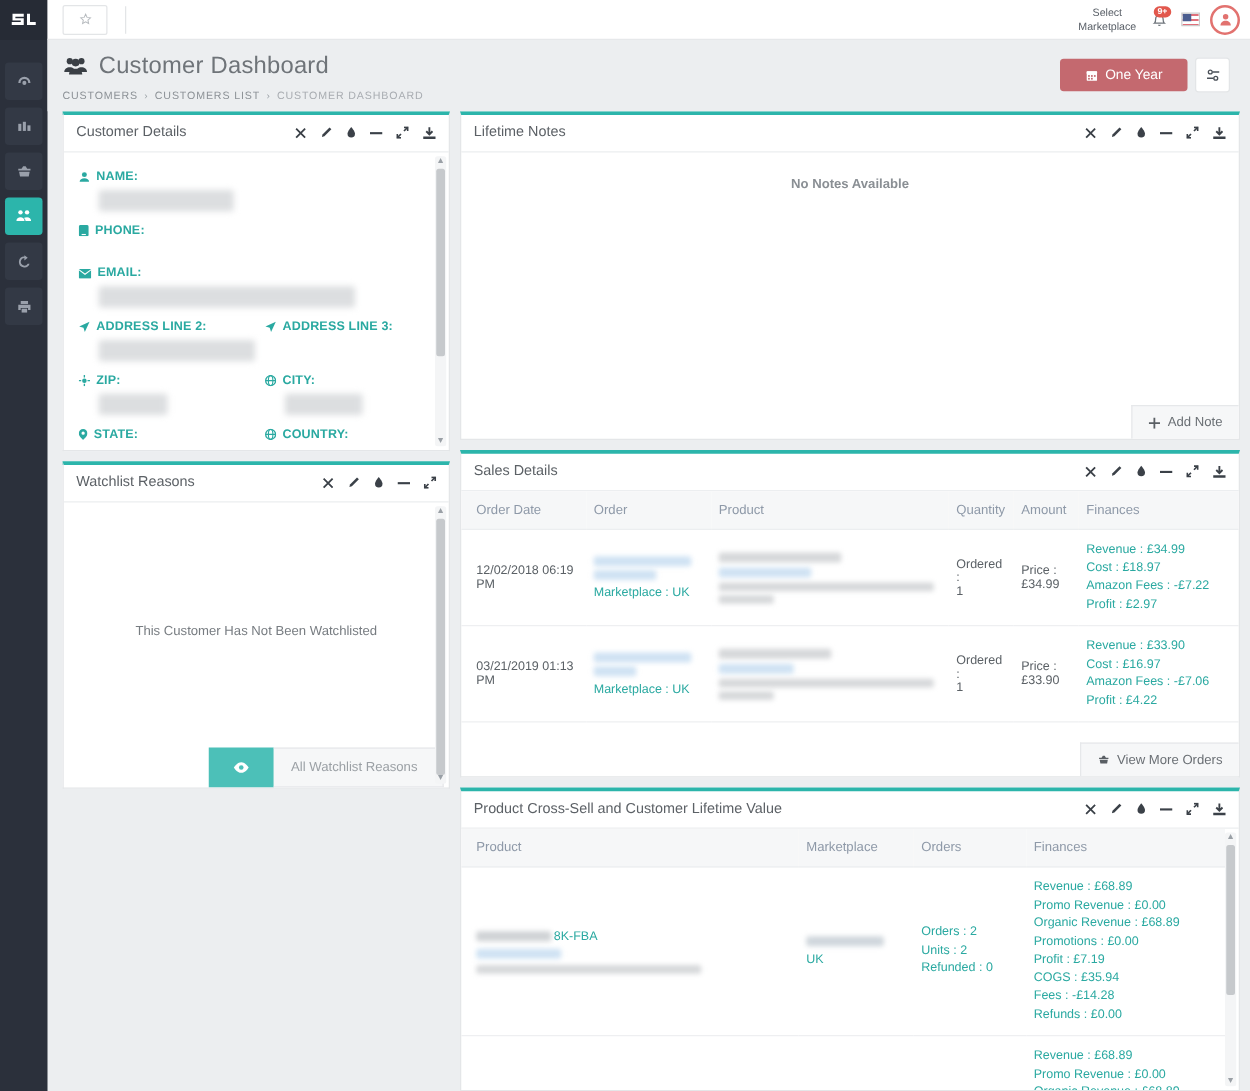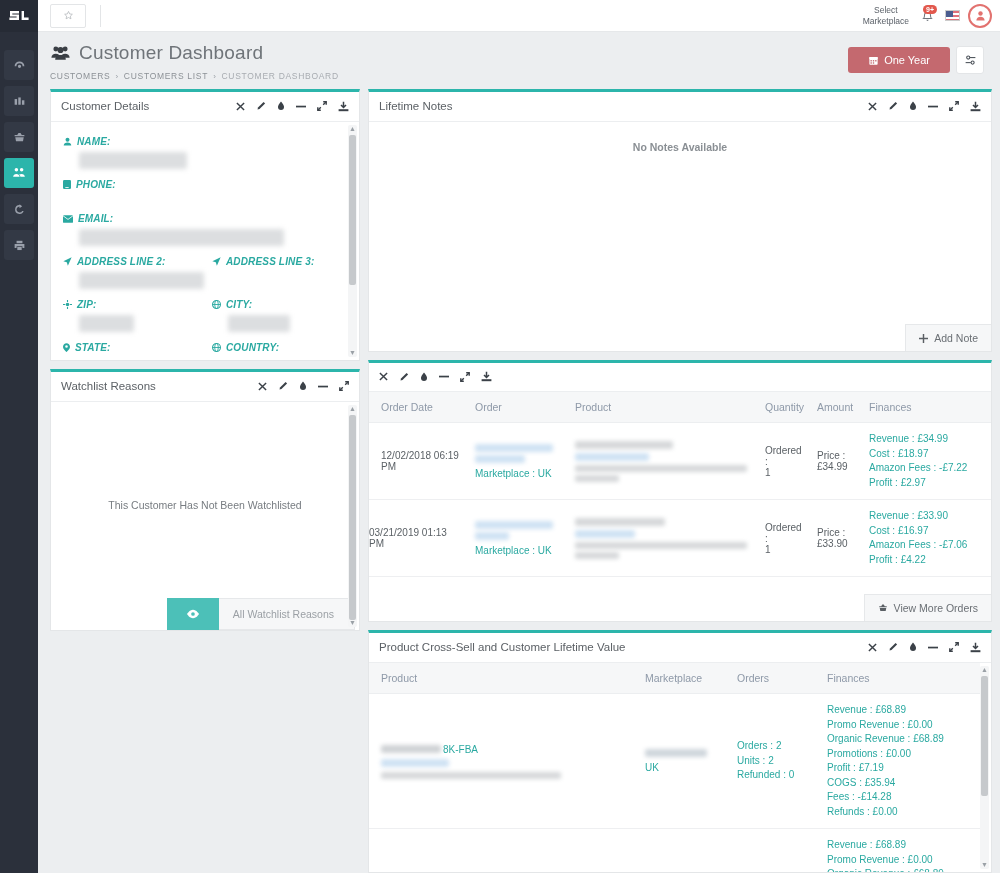--- a/index.html
+++ b/index.html
@@ -128,21 +128,21 @@
   }
   .fake-scroll .arr {
     position: absolute; left: 0; width: 9px; text-align: center;
     font-size: 7px; color: #9aa0a6; line-height: 8px;
   }
   .fake-scroll .arr.up { top: 0; }
   .fake-scroll .arr.down { bottom: 0; }
 
   
   .cd-body { padding: 10px 14px 4px 12px; }
-  .cd-grid { display: grid; grid-template-columns: 1fr 1fr; row-gap: 2px; column-gap: 8px; font-style: italic; }
+  .cd-grid { display: grid; grid-template-columns: 1fr 1fr; row-gap: 2px; column-gap: 8px; }
   .cd-field.full { grid-column: 1 / -1; }
   .cd-label {
     font-size: 10px; font-weight: bold; color: #2aa9a1; letter-spacing: .15px;
     display: flex; align-items: center; gap: 5px; margin-top: 4px;
   }
   .cd-label svg { fill: #2aa9a1; display: block; }
   .cd-value { font-size: 10px; color: #4f5459; padding: 3px 0 4px 16px; min-height: 17px; }
   .cd-value.redact {
     display: inline-block; background: #dcdee0; color: transparent;
     border-radius: 2px; filter: blur(2.6px); margin-left: 16px; padding: 0;
@@ -579,20 +579,21 @@
               <svg width="9" height="9" viewBox="0 0 10 10">
                   <path d="M4.2 0h1.6v4.2H10v1.6H5.8V10H4.2V5.8H0V4.2h4.2z" fill="#5a5f64"></path>
                 </svg>
               <span>Add Note</span>
             </button>
           </div>
         </div>
 
         <div class="panel" style="height:262px">
           <div class="panel-head">
+            <div class="panel-title">Sales Details</div>
             <div class="panel-tools">
               <span class="tool">
                   <svg width="9" height="9" viewBox="0 0 10 10">
                     <path d="M1 1l8 8M9 1l-8 8" stroke="#3b4148" stroke-width="1.6" fill="none"></path>
                   </svg>
                 </span>
               <span class="tool">
                   <svg width="10" height="10" viewBox="0 0 10 10">
                     <path d="M7.6.9l1.5 1.5-5.6 5.6-2 .5.5-2z"></path>
                   </svg>
@@ -656,21 +657,21 @@
                     <span>£34.99</span>
                   </td>
                   <td>
                     <span class="fin-line"><span>Revenue :</span> <span>£34.99</span></span>
                     <span class="fin-line"><span>Cost :</span> <span>£18.97</span></span>
                     <span class="fin-line"><span>Amazon Fees :</span> <span>-£7.22</span></span>
                     <span class="fin-line"><span>Profit :</span> <span>£2.97</span></span>
                   </td>
                 </tr>
                 <tr>
-                  <td style="padding-left:0">03/21/2019 01:13 PM</td>
+                  <td style="padding-left:12px">03/21/2019 01:13 PM</td>
                   <td>
                     <span class="blur-link" style="background:#cfe2f3;width:78px;height:8px;border-radius:2px;display:block;margin-bottom:3px">&nbsp;</span>
                     <span class="blur-link" style="background:#cfe2f3;width:34px;height:8px;border-radius:2px;display:block;margin-bottom:5px">&nbsp;</span>
                     <span class="teal"><span>Marketplace :</span> <span>UK</span></span>
                   </td>
                   <td>
                     <span class="blur-txt" style="background:#d6d8da;width:90px;height:8px;border-radius:2px;display:block;margin-bottom:4px">&nbsp;</span>
                     <span class="blur-txt" style="background:#cfe2f3;width:60px;height:8px;border-radius:2px;display:block;margin-bottom:4px">&nbsp;</span>
                     <span class="blur-txt" style="background:#d6d8da;width:172px;height:7px;border-radius:2px;display:block;margin-bottom:3px">&nbsp;</span>
                     <span class="blur-txt" style="background:#d6d8da;width:44px;height:7px;border-radius:2px;display:block">&nbsp;</span>

